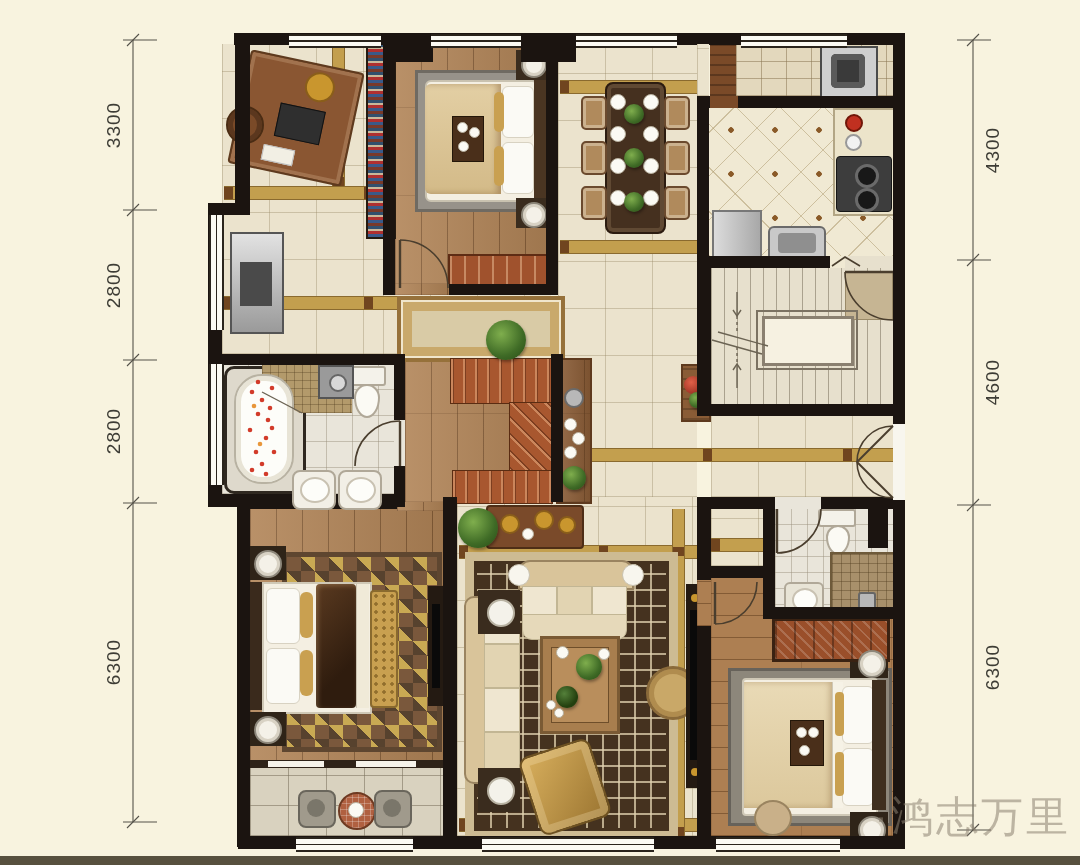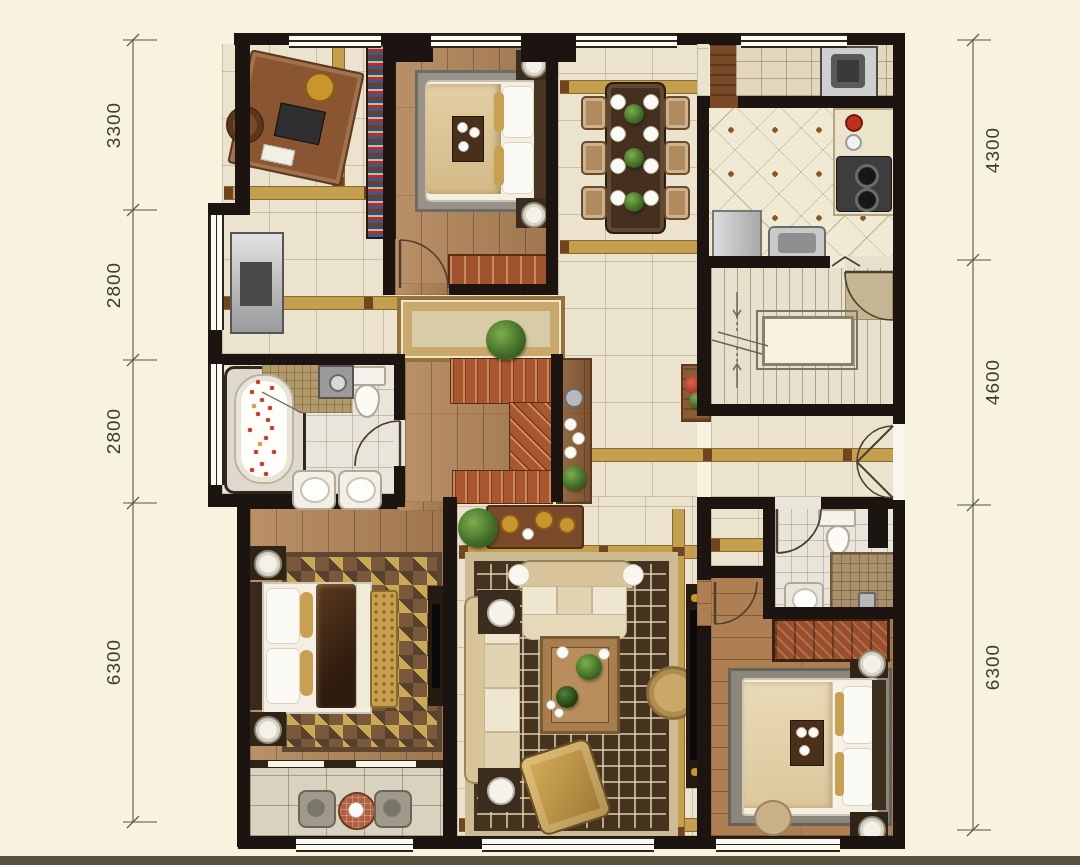--- a/index.html
+++ b/index.html
@@ -431,15 +431,16 @@
   </svg>
 
   <div class="dimlabel" style="left:114px;top:125px;">3300</div>
   <div class="dimlabel" style="left:114px;top:285px;">2800</div>
   <div class="dimlabel" style="left:114px;top:431px;">2800</div>
   <div class="dimlabel" style="left:114px;top:662px;">6300</div>
   <div class="dimlabel" style="left:993px;top:150px;">4300</div>
   <div class="dimlabel" style="left:993px;top:382px;">4600</div>
   <div class="dimlabel" style="left:993px;top:667px;">6300</div>
 
+  <div class="watermark">·鸿志万里</div>
 
   <div class="footerbar"></div>
 </div>
 
 </body></html>

